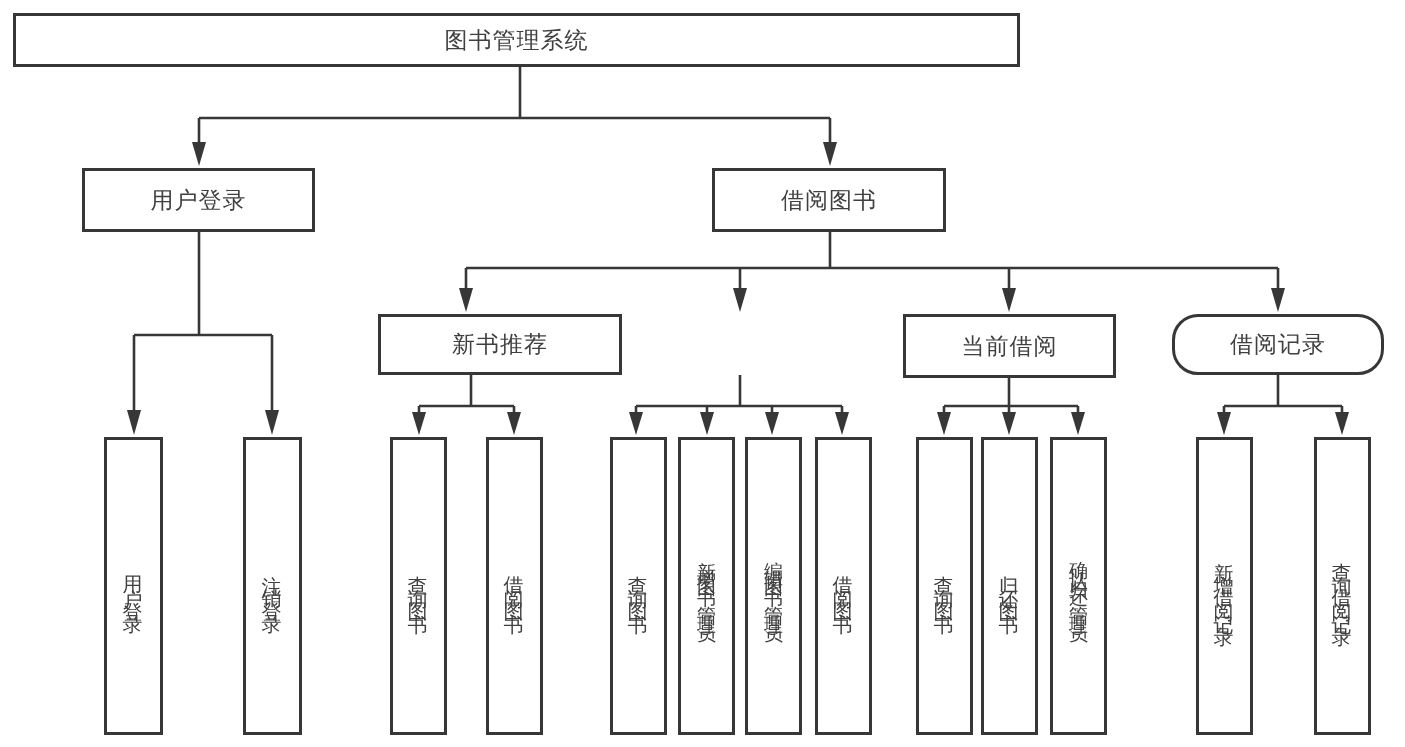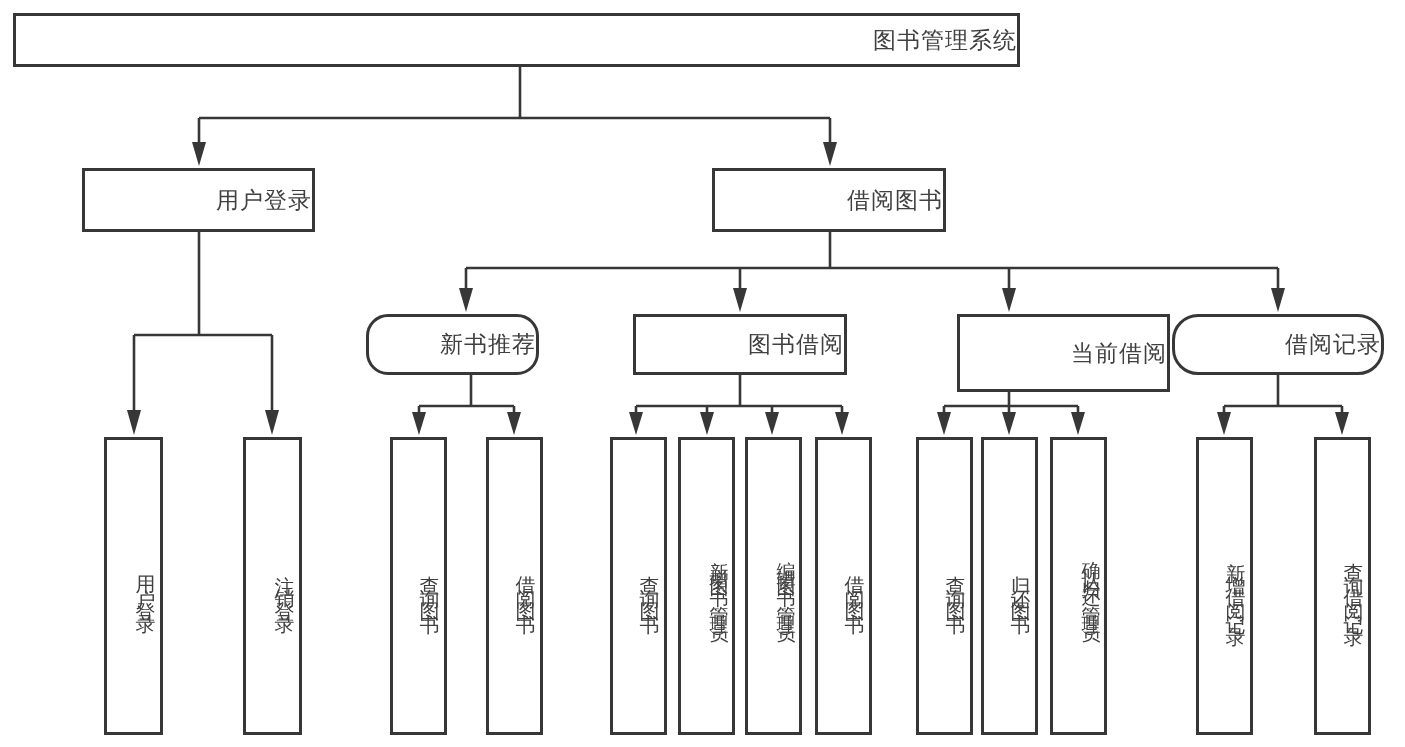--- a/index.html
+++ b/index.html
@@ -11,21 +11,21 @@
     overflow:hidden;
   }
   .connectors{position:absolute;left:0;top:0;z-index:1;}
   .box{
     position:absolute;
     box-sizing:border-box;
     border:3px solid #373737;
     background:#ffffff;
     display:flex;
     align-items:center;
-    justify-content:flex-end;
+    justify-content:center;
     color:#404040;
     z-index:2;
   }
   .hlabel{font-size:23px;letter-spacing:1px;white-space:nowrap;}
   .leaf{top:437px;height:298px;width:57px;}
   .vtext{
     writing-mode:vertical-rl;
     text-orientation:mixed;
     font-size:20px;
     letter-spacing:13px;
@@ -118,27 +118,24 @@
     <span class="hlabel">图书管理系统</span>
   </div>
 
   <div class="box" style="left:82px;top:168px;width:233px;height:64px;">
     <span class="hlabel">用户登录</span>
   </div>
   <div class="box" style="left:712px;top:168px;width:234px;height:64px;">
     <span class="hlabel">借阅图书</span>
   </div>
 
-  <div class="box" style="left:366px;top:314px;width:173px;height:61px;border-radius:22px;">
+  <div class="box" style="left:378px;top:314px;width:244px;height:61px;">
     <span class="hlabel">新书推荐</span>
   </div>
-  <div class="box" style="left:633px;top:314px;width:214px;height:61px;">
-    <span class="hlabel">图书借阅</span>
-  </div>
-  <div class="box" style="left:957px;top:314px;width:213px;height:78px;">
+  <div class="box" style="left:903px;top:314px;width:213px;height:64px;">
     <span class="hlabel">当前借阅</span>
   </div>
   <div class="box" style="left:1172px;top:314px;width:212px;height:61px;border-radius:26px;">
     <span class="hlabel">借阅记录</span>
   </div>
 
   <div class="box leaf" style="left:104px;width:59px;">
     <span class="vtext">用户登录</span>
   </div>
   <div class="box leaf" style="left:243px;width:59px;">

